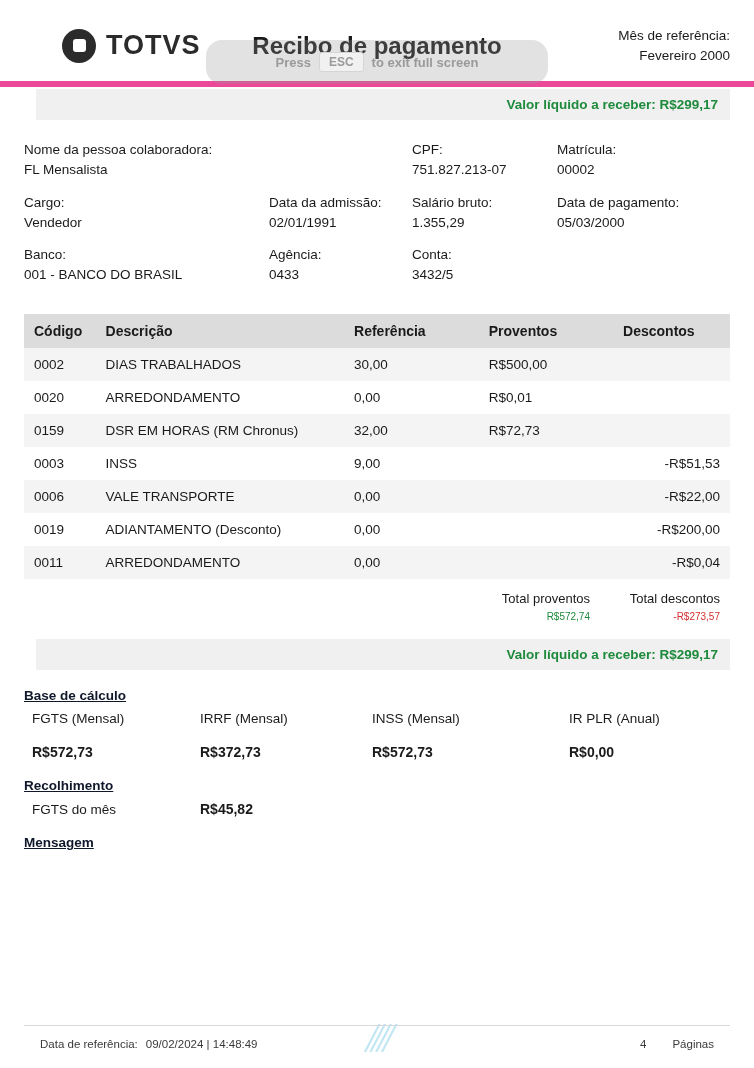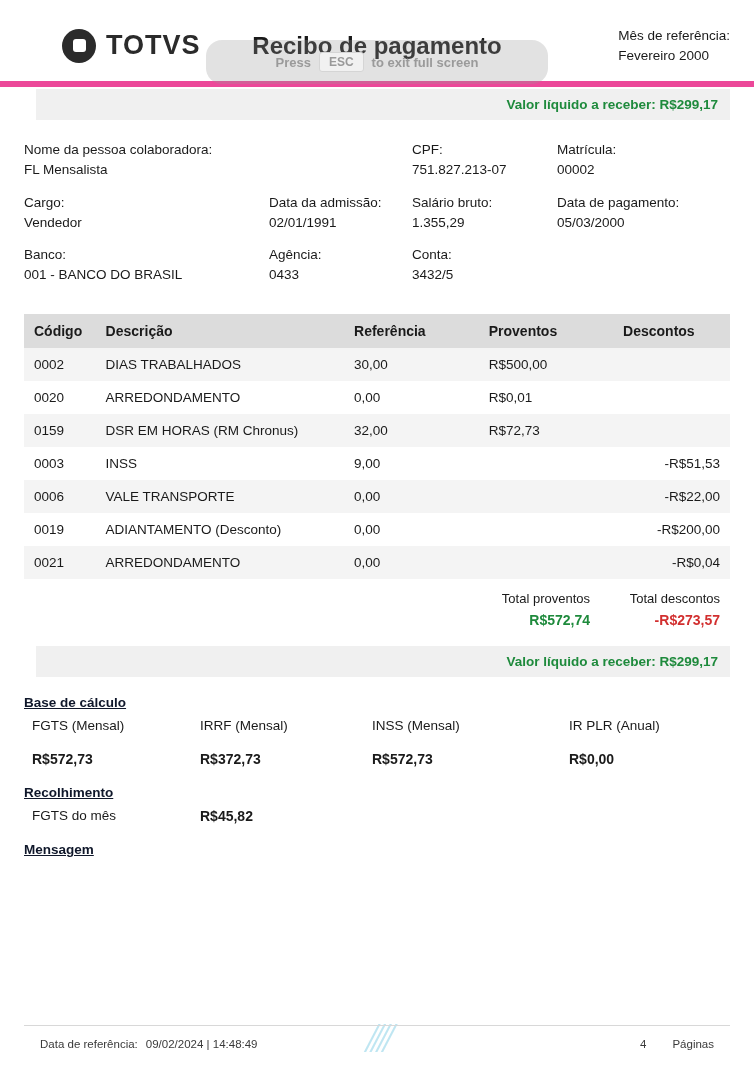--- a/index.html
+++ b/index.html
@@ -72,21 +72,21 @@
   }
   .press-overlay .key {
     background: #f1f1f1;
     border: 1px solid #d5d5d5;
     border-radius: 3px;
     padding: 2px 9px;
     font-size: 12px;
     color: #9a9a9a;
   }
   .ref-month {
-    text-align: left;
+    text-align: right;
     font-size: 13.5px;
     color: #1a1a1a;
     line-height: 1.45;
   }
 
   
   .content { padding: 0 24px; }
 
   .info-block { padding: 14px 0 8px 0; }
   .info-row { display: flex; padding: 2px 0 10px 0; }
@@ -136,21 +136,21 @@
   .desc-val { color: #d22f2f; }
 
   .totals {
     display: flex;
     justify-content: flex-end;
     gap: 0;
     padding: 10px 10px 4px 0;
   }
   .tot-col { width: 130px; text-align: right; font-size: 13px; line-height: 1.6; }
   .tot-col .t-lbl { color: #1a1a1a; }
-  .tot-col .t-val { font-weight: bold; font-size: 14px; }
+  .tot-col .t-val { font-weight: normal; font-size: 10px; }
   .tot-col.prov-col .t-val { color: #1e8a3c; }
   .tot-col.desc-col .t-val { color: #d22f2f; }
 
   
   .section-title {
     font-size: 13.5px;
     font-weight: bold;
     color: #0f172a;
     padding: 14px 0 6px 0;
     text-decoration: underline;
@@ -321,21 +321,21 @@
           <td class="c-desc-v desc-val">-R$22,00</td>
         </tr>
         <tr>
           <td>0019</td>
           <td>ADIANTAMENTO (Desconto)</td>
           <td>0,00</td>
           <td class="c-prov prov" style="text-align:left"></td>
           <td class="c-desc-v desc-val">-R$200,00</td>
         </tr>
         <tr>
-          <td>0021</td>
+          <td>0011</td>
           <td>ARREDONDAMENTO</td>
           <td>0,00</td>
           <td class="c-prov prov" style="text-align:left"></td>
           <td class="c-desc-v desc-val">-R$0,04</td>
         </tr>
       </tbody>
     </table>
 
     <div class="totals">
       <div class="tot-col prov-col">

